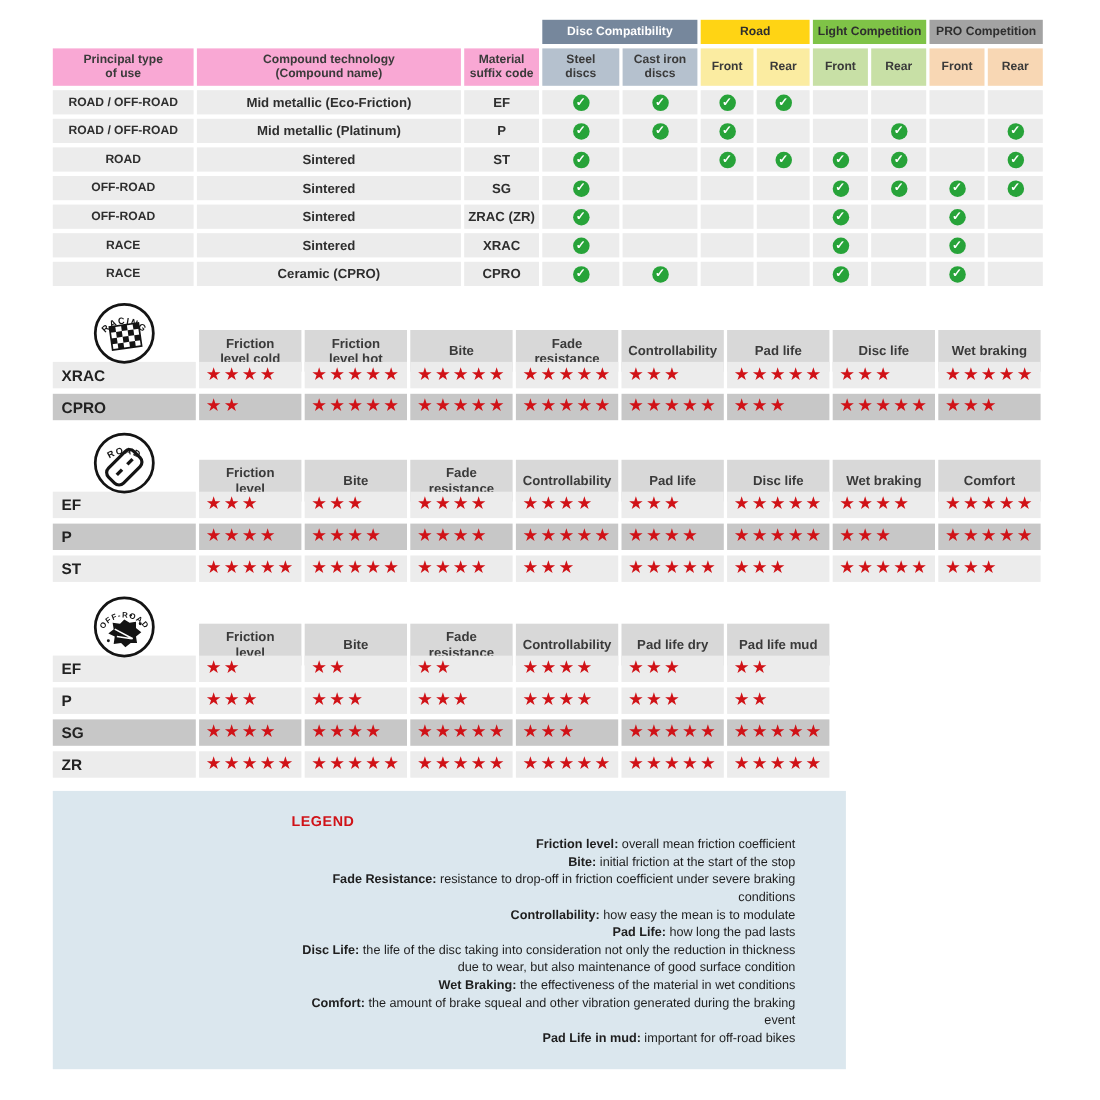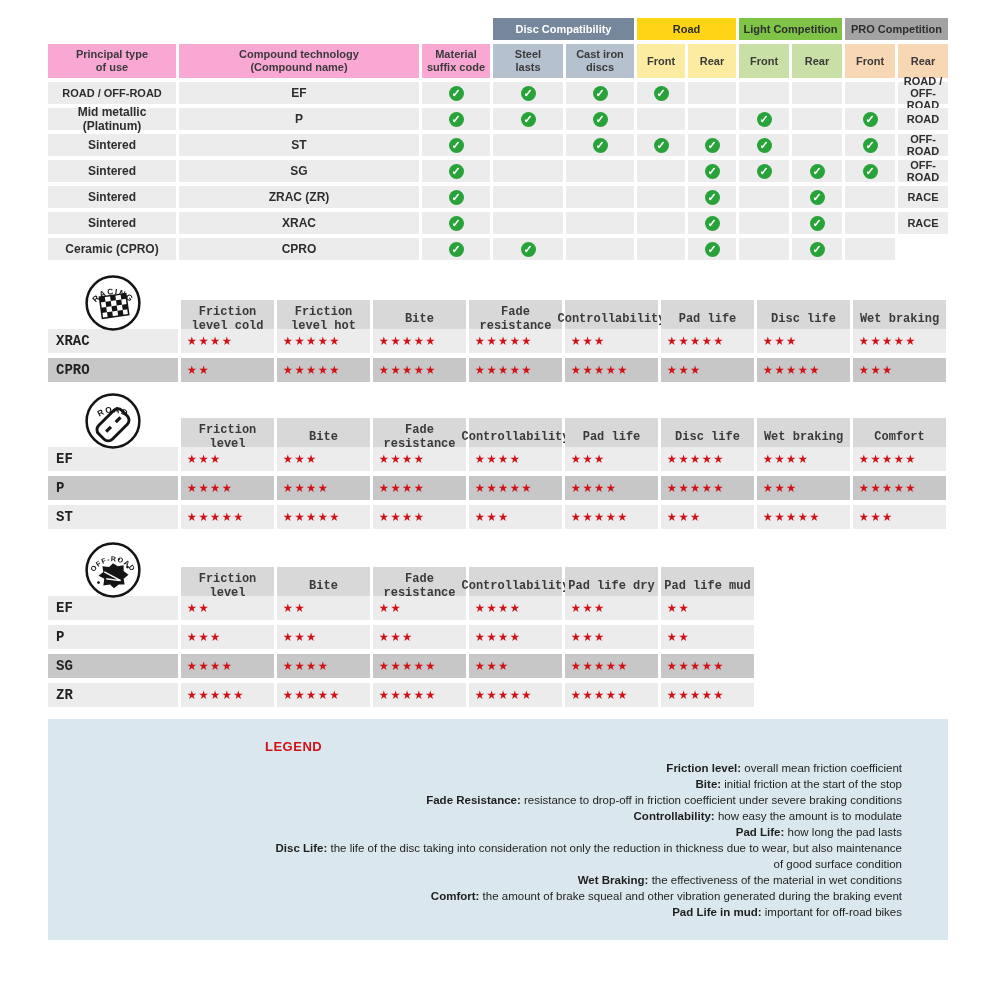--- a/index.html
+++ b/index.html
@@ -32,33 +32,33 @@
   .check { width: 15px; height: 15px; border-radius: 50%; background: var(--check-green, #27a339);
     color: #fff; font-size: 11px; font-weight: bold; display: flex; align-items: center;
     justify-content: center; line-height: 1; }
 
   
   .section { position: relative; margin-left: 48px; width: 900px; }
   .m-racing { margin-top: 40px; }
   .m-road { margin-top: 36px; }
   .m-offroad { margin-top: 38px; }
   .section-icon { position: absolute; left: 36px; top: -26px; width: 58px; height: 58px; }
-  .rating-grid { display: grid; column-gap: 3px; row-gap: 5px; grid-auto-rows: 24px; font-family: Liberation Mono, monospace; }
+  .rating-grid { display: grid; column-gap: 3px; row-gap: 5px; grid-auto-rows: 24px; }
   .rating-grid .corner { background: transparent; }
   .rhead { background: #d8d8d8; display: flex; align-items: center; justify-content: center;
     text-align: center; font-size: 12px; font-weight: bold; color: #3a3a3a;
     white-space: pre-line; line-height: 1.2; height: 38px; }
   .rlabel { background: #ececec; display: flex; align-items: center; padding-left: 8px;
     font-size: 14px; font-weight: bold; color: #222; }
   .rcell { background: #ececec; display: flex; align-items: center; padding-left: 6px;
     color: var(--star-red, #d01217); font-size: 16px; letter-spacing: 2px; line-height: 1; }
   .shaded { background: #c7c7c7; }
 
   
-  .legend { margin: 12px 0 0 48px; width: 900px; background: var(--legend-bg, #dbe7ee);
+  .legend { margin: 12px 0 0 48px; width: 721px; background: var(--legend-bg, #dbe7ee);
     padding: 20px 46px 20px 217px; }
   .legend-title { color: var(--star-red, #d01217); font-weight: bold; font-size: 13px;
     margin-bottom: 6px; letter-spacing: .5px; }
   .legend-line { font-size: 11.5px; line-height: 16px; color: #1e1e1e; max-width: 653px; text-align: right; }
   .legend-line b { font-weight: bold; }
 </style>
 </head>
 <body>
 
 <div class="wrap">
@@ -69,30 +69,31 @@
       <div class="group-cell" style="background: rgb(255, 212, 20); color: rgb(46, 46, 46);">Road</div>
       <div class="group-cell" style="background: rgb(127, 195, 71); color: rgb(46, 46, 46);">Light Competition</div>
       <div class="group-cell" style="background: #a3a3a3; color: rgb(46, 46, 46);">PRO Competition</div>
       <div class="head-cell tint-gray">Principal type
 of use</div>
       <div class="head-cell tint-gray">Compound technology
 (Compound name)</div>
       <div class="head-cell tint-gray">Material
 suffix code</div>
       <div class="head-cell tint-blue">Steel
-lasts</div>
+discs</div>
       <div class="head-cell tint-blue">Cast iron
 discs</div>
       <div class="head-cell tint-yellow">Front</div>
       <div class="head-cell tint-yellow">Rear</div>
       <div class="head-cell tint-green">Front</div>
       <div class="head-cell tint-green">Rear</div>
       <div class="head-cell tint-orange">Front</div>
       <div class="head-cell tint-orange">Rear</div>
       <div class="cell use-cell">ROAD / OFF-ROAD</div>
+      <div class="cell compound-cell">Mid metallic (Eco-Friction)</div>
       <div class="cell suffix-cell">EF</div>
       <div class="cell check-cell">
         <div class="check">✓</div>
       </div>
       <div class="cell check-cell">
         <div class="check">✓</div>
       </div>
       <div class="cell check-cell">
         <div class="check">✓</div>
       </div>
@@ -392,21 +393,21 @@
         <div class="rcell">★★★★★</div>
       </div>
   </div>
 
   <div class="legend">
     <div class="legend-title">LEGEND</div>
     <div id="legend-items">
         <div class="legend-line"><b>Friction level: </b><span>overall mean friction coefficient</span></div>
         <div class="legend-line"><b>Bite: </b><span>initial friction at the start of the stop</span></div>
         <div class="legend-line"><b>Fade Resistance: </b><span>resistance to drop-off in friction coefficient under severe braking conditions</span></div>
-        <div class="legend-line"><b>Controllability: </b><span>how easy the amount is to modulate</span></div>
+        <div class="legend-line"><b>Controllability: </b><span>how easy the mean is to modulate</span></div>
         <div class="legend-line"><b>Pad Life: </b><span>how long the pad lasts</span></div>
         <div class="legend-line"><b>Disc Life: </b><span>the life of the disc taking into consideration not only the reduction in thickness due to wear, but also maintenance of good surface condition</span></div>
         <div class="legend-line"><b>Wet Braking: </b><span>the effectiveness of the material in wet conditions</span></div>
         <div class="legend-line"><b>Comfort: </b><span>the amount of brake squeal and other vibration generated during the braking event</span></div>
         <div class="legend-line"><b>Pad Life in mud: </b><span>important for off-road bikes</span></div>
       </div>
   </div>
 
 </div>
 

